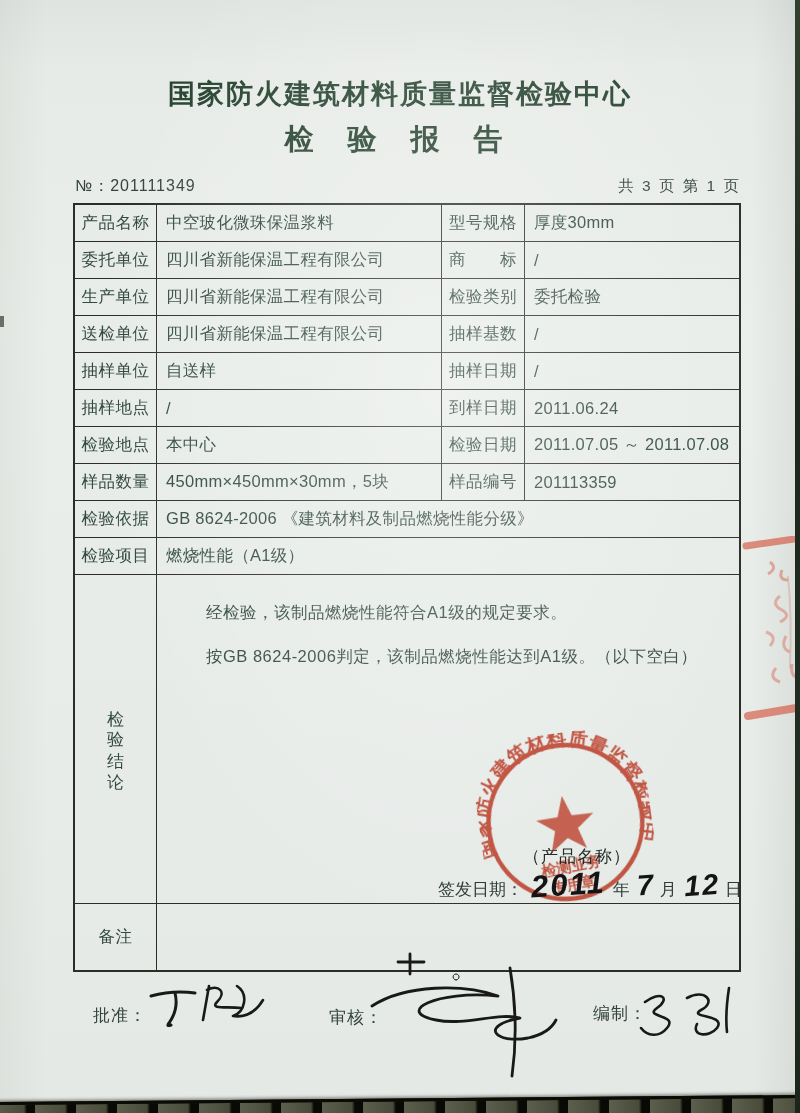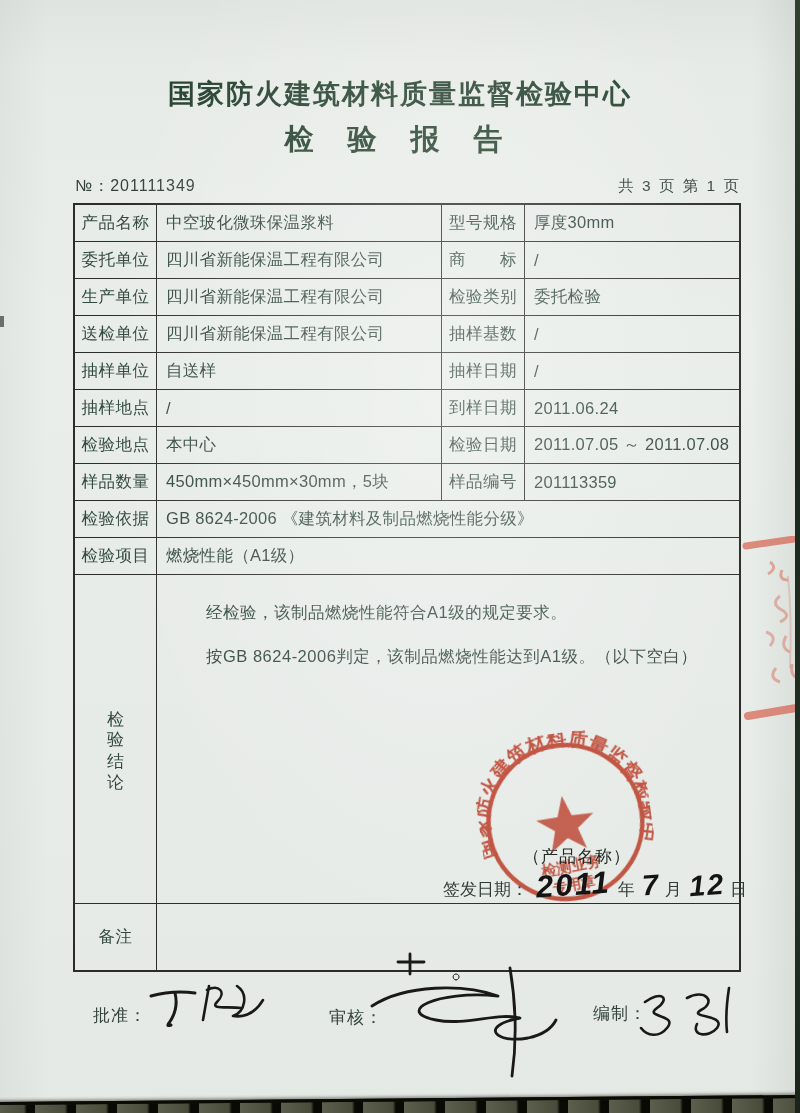--- a/index.html
+++ b/index.html
@@ -75,21 +75,21 @@
     transform:rotate(-8deg);mix-blend-mode:multiply;opacity:.88;
     filter:blur(.3px);z-index:2;
   }
   .center-note{
     position:absolute;left:366px;top:270px;z-index:3;
     font-size:17px;color:#20262273;color:#232a26;letter-spacing:1px;
   }
   .issue-line{
     position:absolute;left:0;right:0;bottom:2px;z-index:4;
     display:flex;align-items:baseline;padding-left:286px;
-    font-size:17px;color:#2f3c35;white-space:nowrap;
+    font-size:17px;color:#2f3c35;white-space:nowrap;justify-content:center;
   }
   .issue-line .unit{margin:0 2px;}
   .hw{
     display:inline-block;font-size:31px;font-weight:600;font-style:italic;
     color:#141414;transform:rotate(-4deg);margin:0 5px -4px 8px;line-height:1;
     letter-spacing:2px;
   }
   .hw.small{font-size:29px;margin:0 3px -4px 5px;}
   
   .footer{

